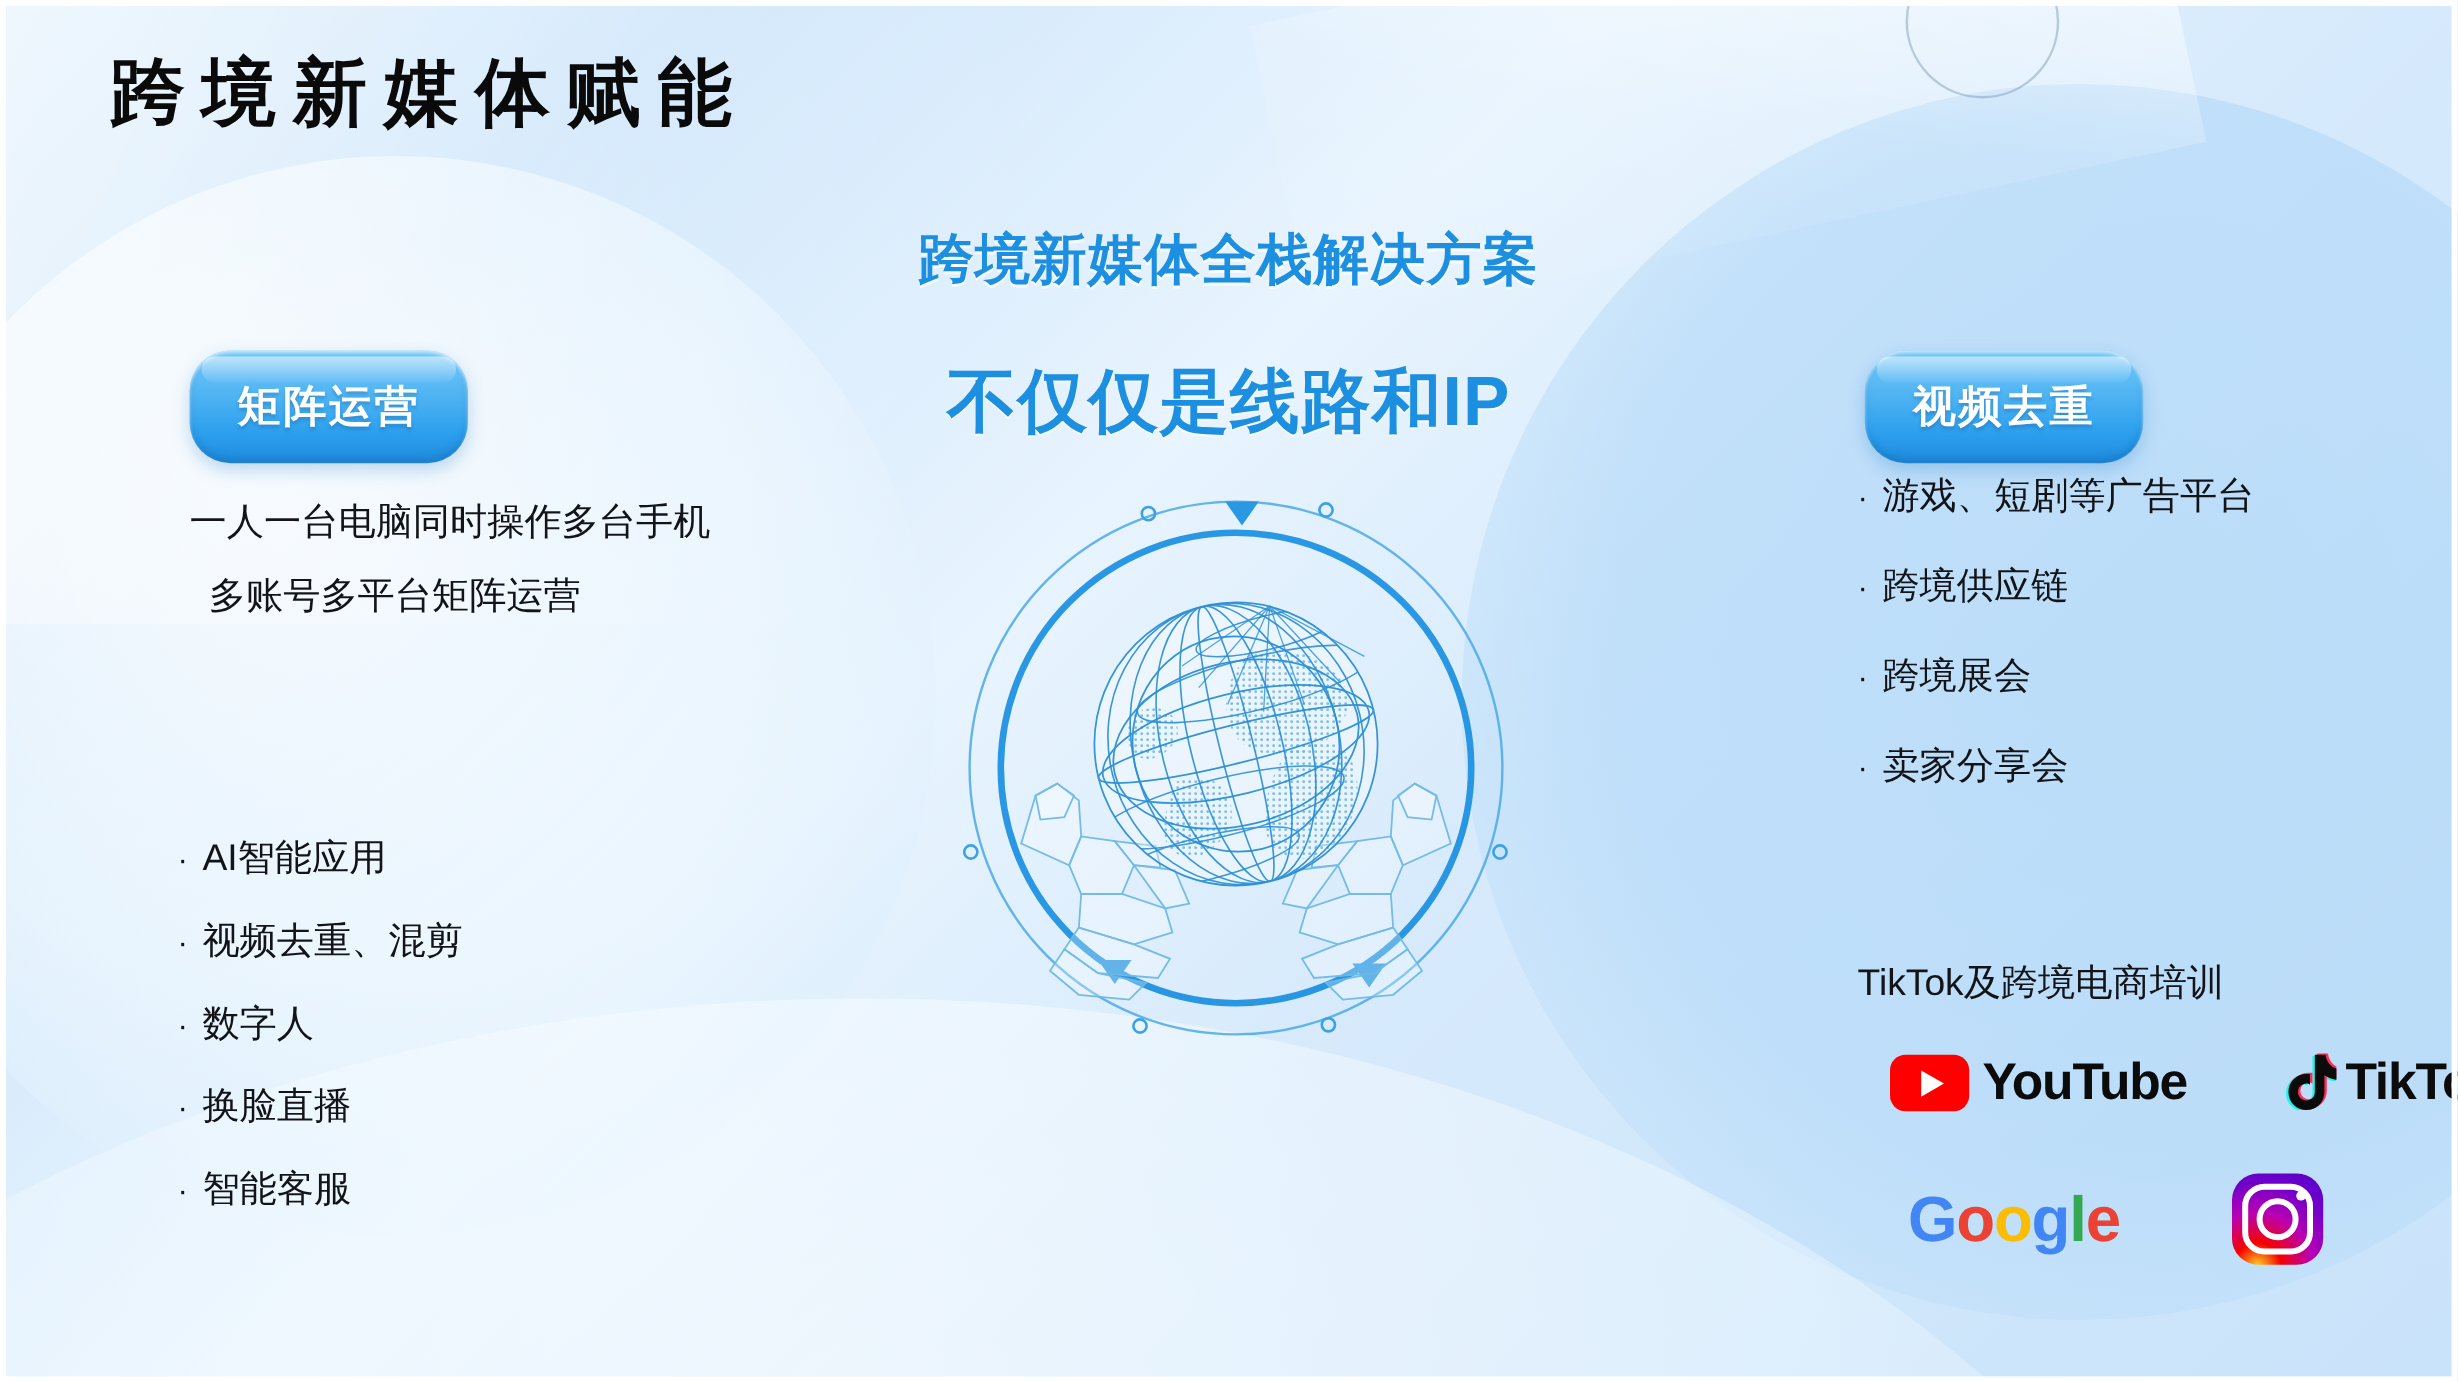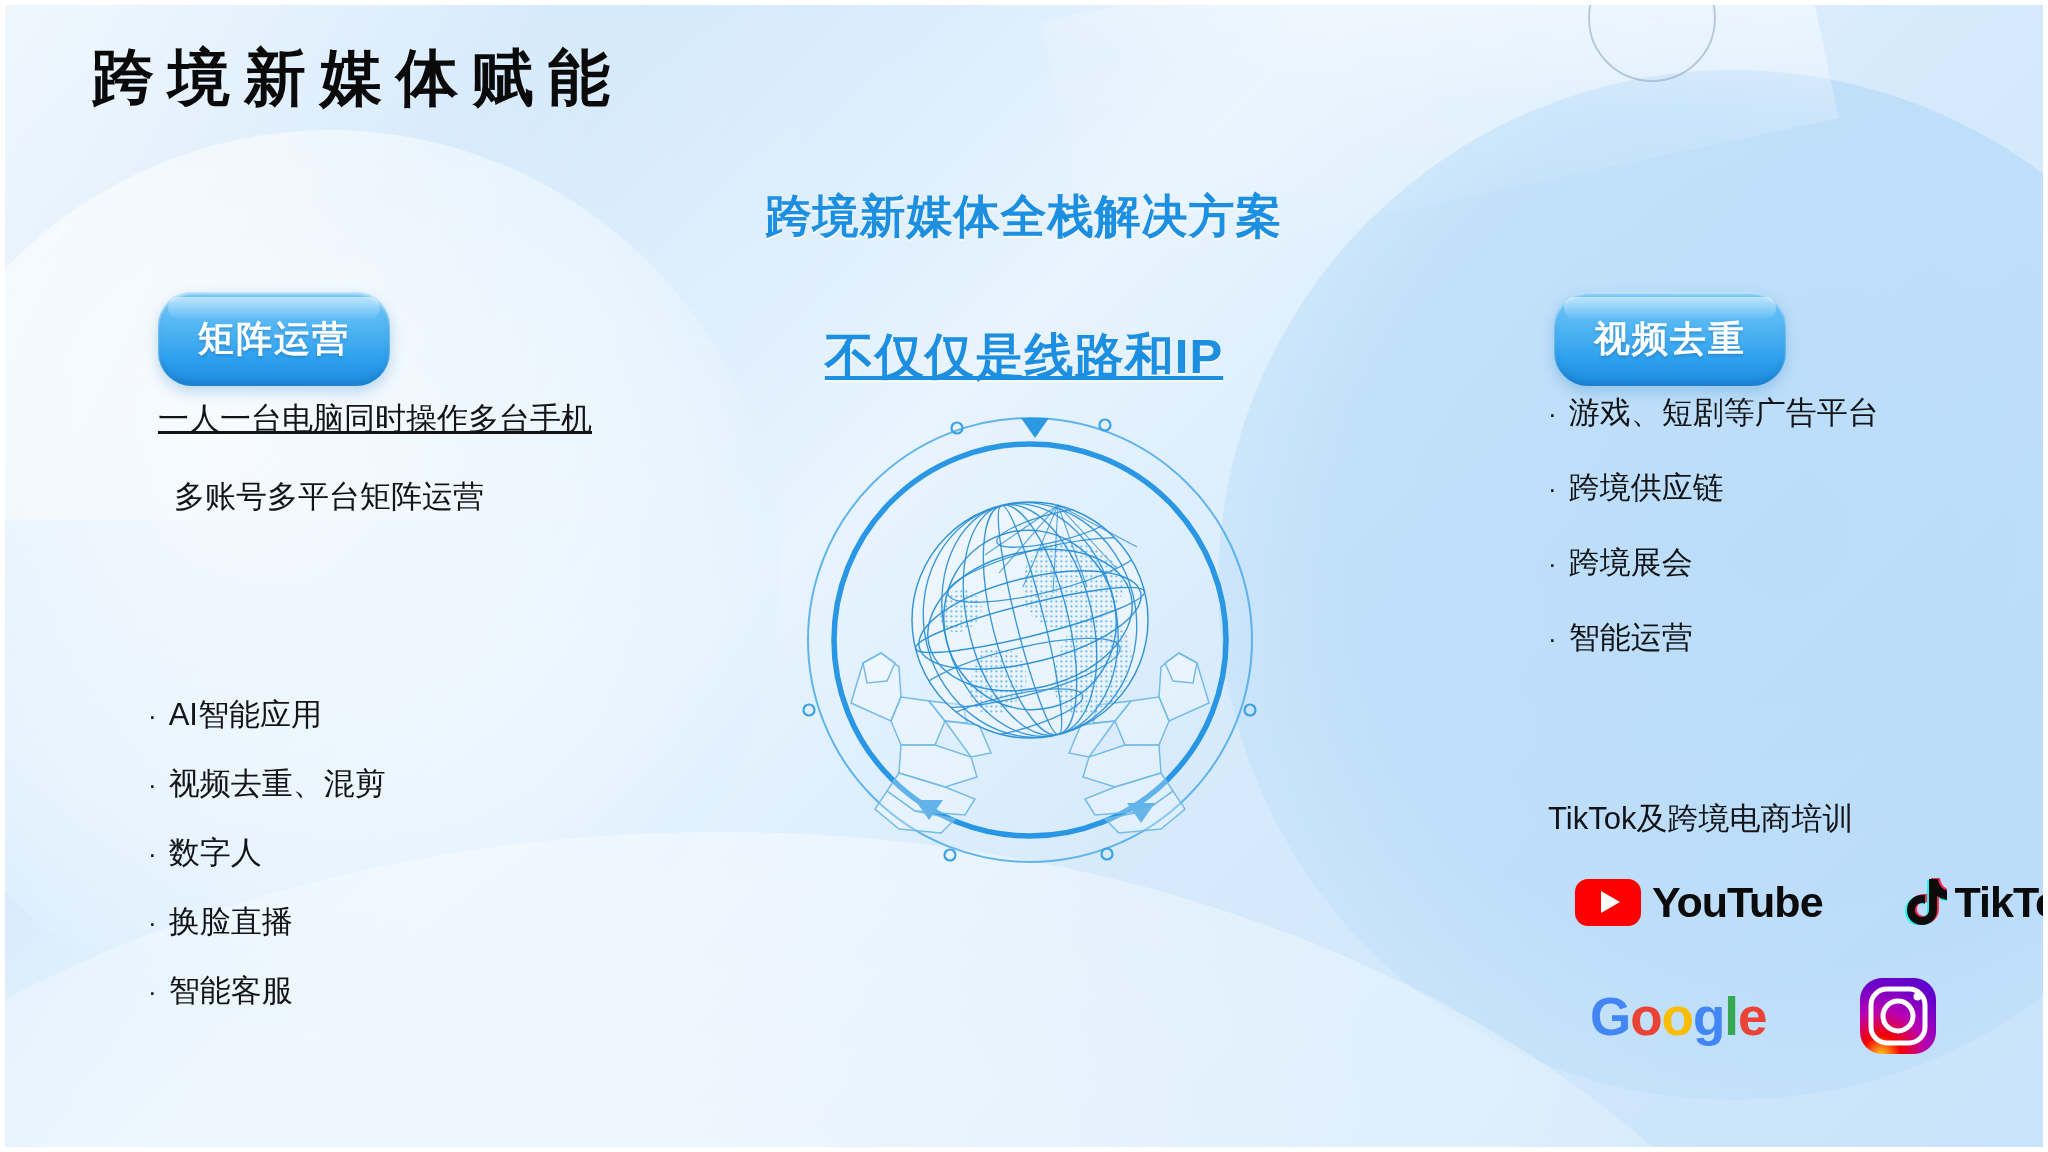--- a/index.html
+++ b/index.html
@@ -89,25 +89,24 @@
     color: #1d8fe0;
     font-weight: 900;
   }
   .center-head-1 {
     top: 186px;
     font-size: 46px;
     letter-spacing: 1px;
     text-shadow: 0 2px 0 rgba(255,255,255,0.75);
   }
   .center-head-2 {
-    top: 324px;
-    font-size: 49px;
+    top: 296px;
+    font-size: 58px;
     letter-spacing: 1px;
     text-shadow: 0 2px 0 rgba(255,255,255,0.75);
-    text-decoration: underline;
   }
 
   
   .pill {
     position: absolute;
     display: flex;
     align-items: center;
     justify-content: flex-start;
     height: 64px;
     padding: 15px 40px;
@@ -232,21 +231,21 @@
 
   <div class="main-title">跨境新媒体赋能</div>
 
   <div class="center-head center-head-1">跨境新媒体全栈解决方案</div>
   <div class="center-head center-head-2">不仅仅是线路和IP</div>
 
   <div class="pill" style="left:158px; top:292px;">
     <span>矩阵运营</span>
   </div>
 
-  <div class="text-line" style="left:158px; top:400px;text-decoration:underline;">一人一台电脑同时操作多台手机</div>
+  <div class="text-line" style="left:158px; top:416px;">一人一台电脑同时操作多台手机</div>
   <div class="text-line" style="left:174px; top:478px;">多账号多平台矩阵运营</div>
 
 
   <ul class="bullet-list" style="left:148px; top:694px;">
     <li style="margin-bottom:27px;">
       <span class="bullet-dot">·</span>
       <span>AI智能应用</span>
     </li>
     <li style="margin-bottom:27px;">
       <span class="bullet-dot">·</span>
@@ -373,21 +372,21 @@
     <li style="margin-bottom:33px;">
       <span class="bullet-dot">·</span>
       <span>跨境供应链</span>
     </li>
     <li style="margin-bottom:33px;">
       <span class="bullet-dot">·</span>
       <span>跨境展会</span>
     </li>
     <li>
       <span class="bullet-dot">·</span>
-      <span>智能运营</span>
+      <span>卖家分享会</span>
     </li>
   </ul>
 
 
   <div class="text-line" style="left:1548px; top:800px;">TikTok及跨境电商培训</div>
 
   <div class="logo-row" style="left:1575px; top:875px; gap:78px;">
     <div class="logo">
       <span class="yt-badge">
           <span class="yt-tri"></span>

